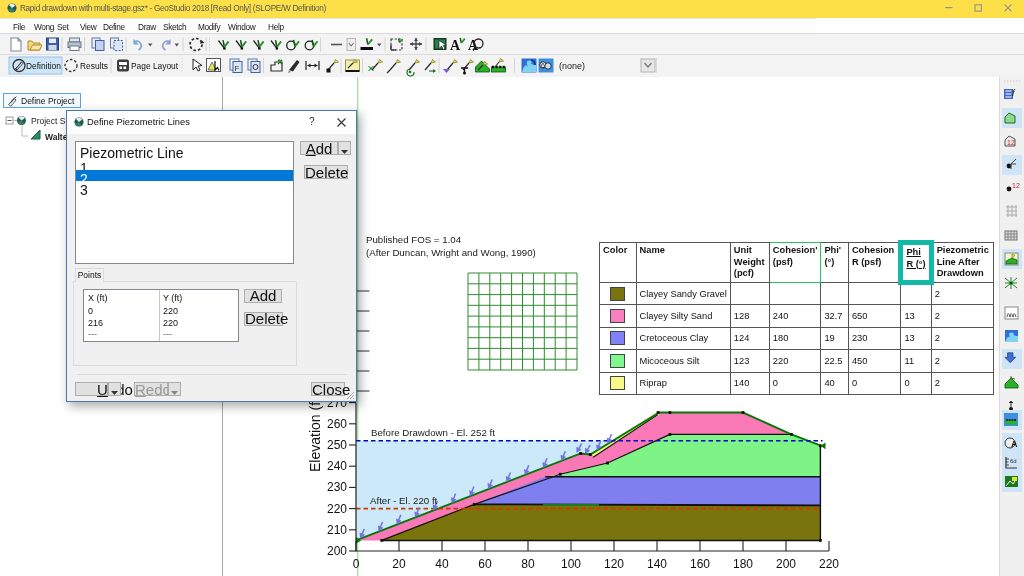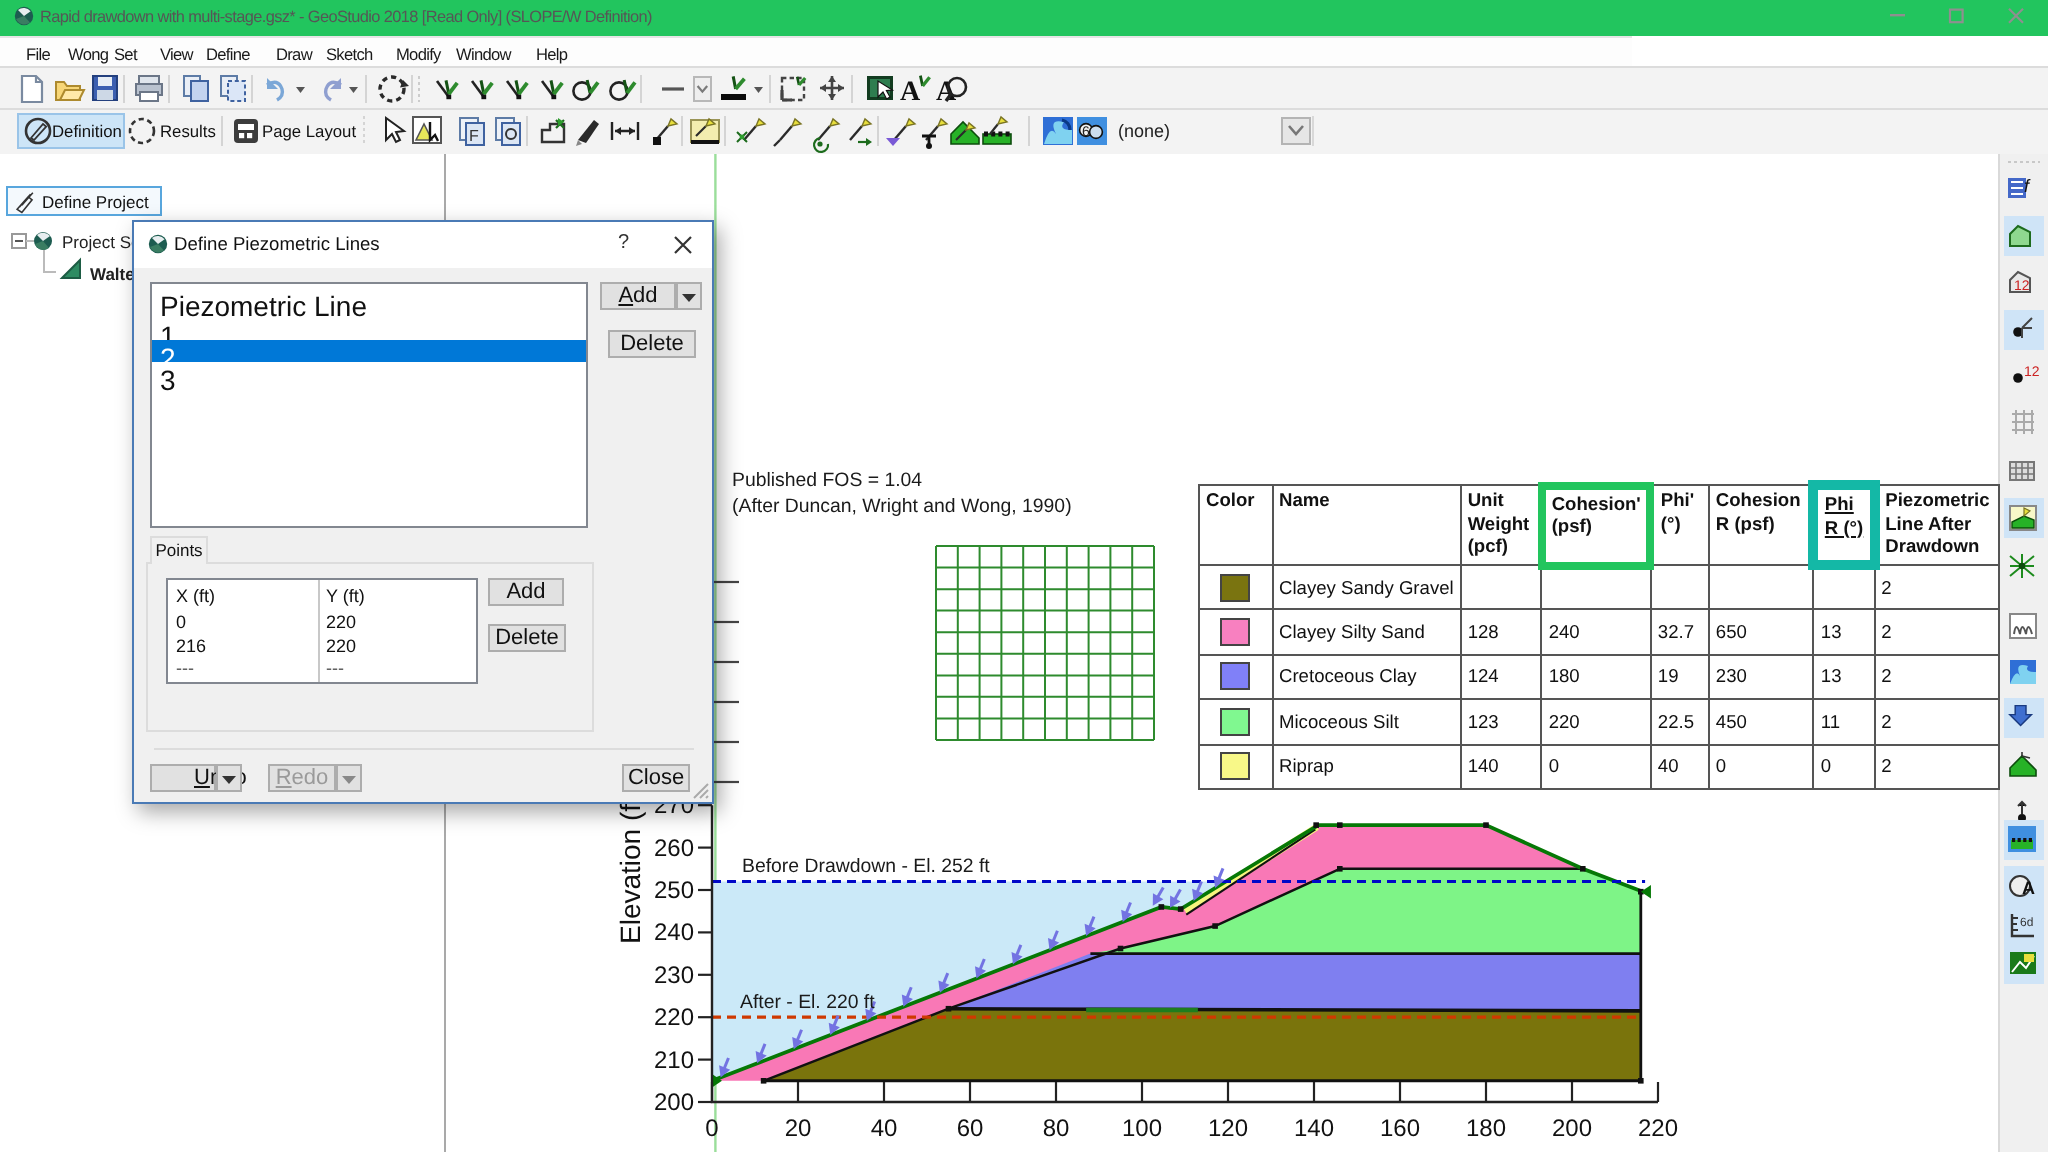--- a/index.html
+++ b/index.html
@@ -1,21 +1,21 @@
 <!DOCTYPE html>
 <html><head><meta charset="utf-8"><style>
 html,body{margin:0;padding:0;}
 body{width:1024px;height:576px;overflow:hidden;position:relative;
  font-family:"Liberation Sans",sans-serif;background:#fff;}
 .abs{position:absolute;}
 .btn{position:absolute;background:#e1e1e1;border:1px solid #adadad;
- font-size:11px;color:#111;text-align:center;box-sizing:border-box;}
+ font-size:15px;color:#111;text-align:center;box-sizing:border-box;}
 </style></head><body>
 
-<div class="abs" style="left:0;top:0;width:1024px;height:18px;background:#22c55e;">
+<div class="abs" style="left:0;top:0;width:1024px;height:18px;background:#fde047;">
  <svg class="abs" style="left:7px;top:3px" width="10" height="10" viewBox="0 0 10 10">
   <circle cx="5" cy="5" r="4.6" fill="#1d5c50"></circle>
   <path d="M2 2 A4.6 4.6 0 0 1 8.3 2.6 L5 5 Z" fill="#e8eef0"></path>
   <path d="M1 6.5 A4.6 4.6 0 0 0 8 8.3 L5 5 Z" fill="#3a7d62"></path>
  </svg>
  <span class="abs" style="left:20px;top:4px;font-size:8.2px;letter-spacing:-0.3px;color:#565656;">Rapid drawdown with multi-stage.gsz* - GeoStudio 2018 [Read Only] (SLOPE/W Definition)</span>
  <svg class="abs" style="left:940px;top:0" width="84" height="18" viewBox="0 0 84 18">
   <path d="M5 7.6 H12.5" stroke="#8f8f8f" stroke-width="1.2" fill="none"></path>
   <rect x="35" y="4.8" width="6.3" height="6.3" stroke="#8f8f8f" stroke-width="1.1" fill="none"></rect>
   <path d="M64.5 4.4 L71.5 11.4 M71.5 4.4 L64.5 11.4" stroke="#8f8f8f" stroke-width="1.1"></path>
@@ -548,21 +548,21 @@
     <text x="366" y="256" font-size="9.7" fill="#1a1a1a">(After Duncan, Wright and Wong, 1990)</text>
     <text x="371" y="436" font-size="9.7" fill="#1a1a1a">Before Drawdown - El. 252 ft</text>
     <text x="370" y="504" font-size="9.7" fill="#1a1a1a">After - El. 220 ft</text>
   </svg>
 <table class="abs" style="left:599px;top:240px;border-collapse:collapse;font-size:9.3px;color:#111;table-layout:fixed;" cellspacing="0">
     <tbody>
       <tr style="height:40px;">
         <td style="width:29.5px;border:1px solid #555;vertical-align:top;padding:2px 3px;font-weight:bold;line-height:1.25;">Color</td>
         <td style="width:84.5px;border:1px solid #555;vertical-align:top;padding:2px 3px;font-weight:bold;line-height:1.25;">Name</td>
         <td style="width:32px;border:1px solid #555;vertical-align:top;padding:2px 3px;font-weight:bold;line-height:1.25;">Unit Weight (pcf)</td>
-        <td style="width:44px;border:4px solid #22c55e;vertical-align:top;padding:2px 3px;font-weight:bold;line-height:1.25;">Cohesion' (psf)</td>
+        <td style="width:44px;border:1px solid #22c55e;vertical-align:top;padding:2px 3px;font-weight:bold;line-height:1.25;">Cohesion' (psf)</td>
         <td style="width:20.5px;border:1px solid #555;vertical-align:top;padding:2px 3px;font-weight:bold;line-height:1.25;">Phi' (°)</td>
         <td style="width:43.5px;border:1px solid #555;vertical-align:top;padding:2px 3px;font-weight:bold;line-height:1.25;">Cohesion R (psf)</td>
         <td style="width:19px;border:5px solid #14b8a6;vertical-align:top;padding:2px 3px;font-weight:bold;line-height:1.25;text-decoration:underline;">Phi R&nbsp;(°)</td>
         <td style="width:53px;border:1px solid #555;vertical-align:top;padding:2px 3px;font-weight:bold;line-height:1.25;">Piezometric Line After Drawdown</td>
       </tr>
       <tr style="height:22.4px;">
         <td style="border:1px solid #555;text-align:center;">
           <div style="width:13px;height:12px;background:#7a7410;border:1px solid #444;margin:0 auto;"></div>
         </td>
         <td style="border:1px solid #555;padding:0 3px;white-space:nowrap;">Clayey Sandy Gravel</td>

